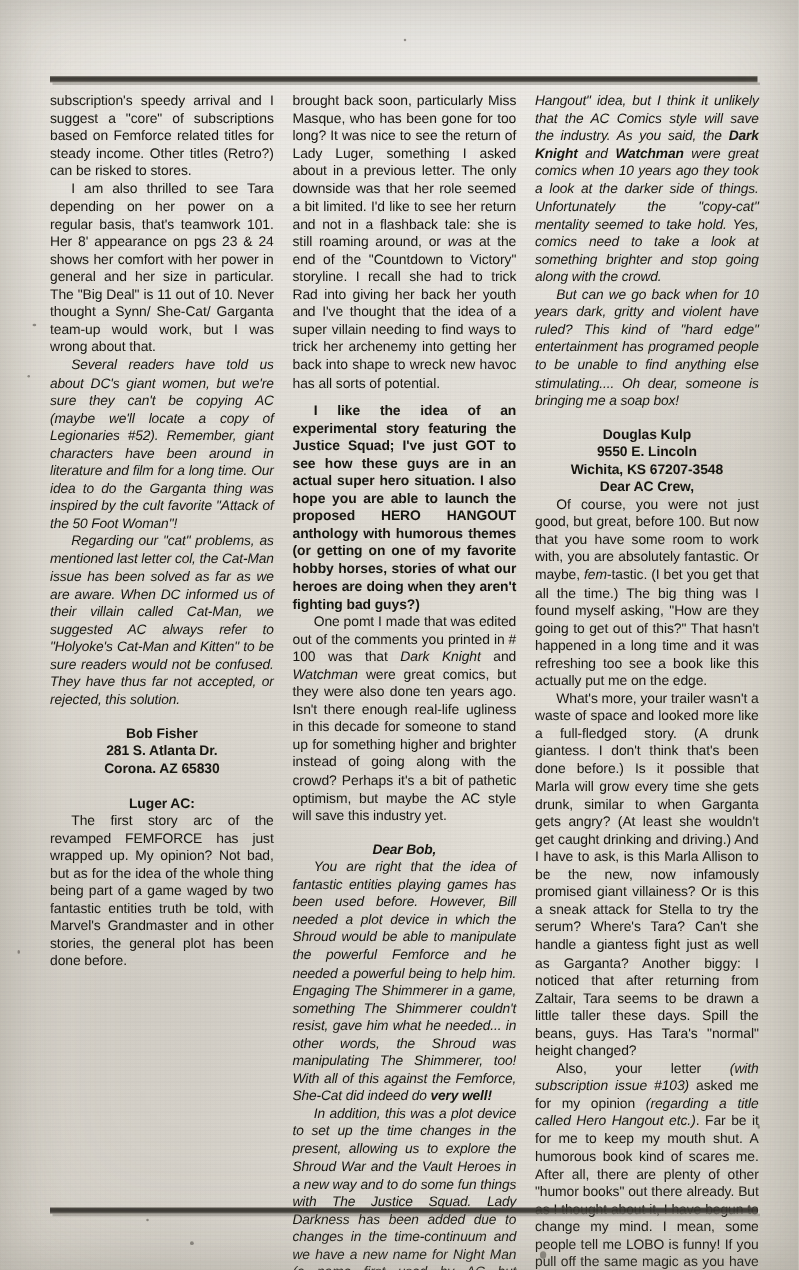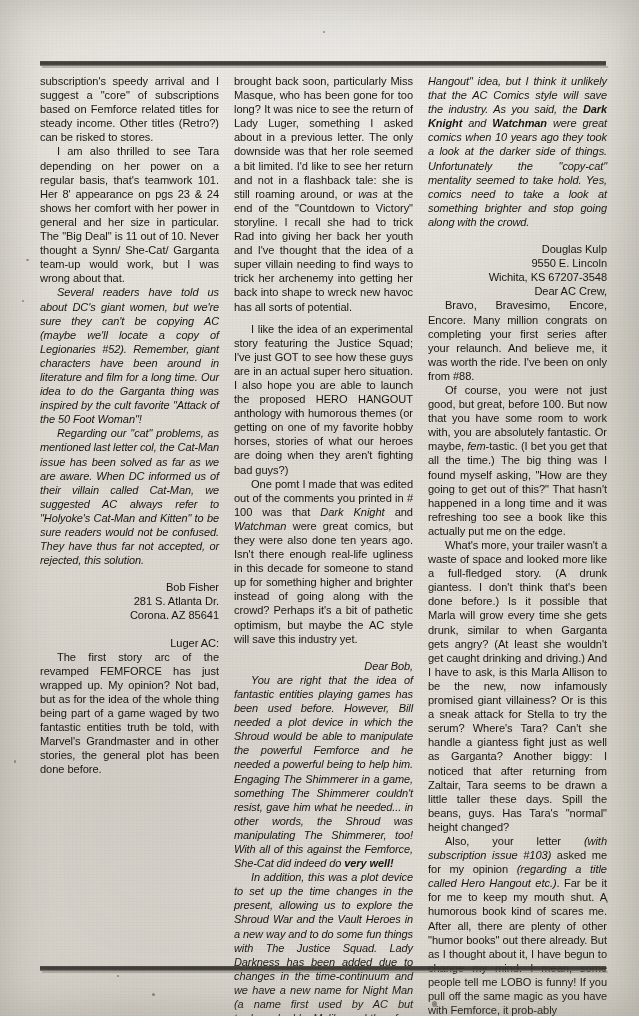--- a/index.html
+++ b/index.html
@@ -95,22 +95,22 @@
   }
   p.ind { text-indent: 17px; }
   p.ind-wide { text-indent: 30px; }
   p.noind { text-indent: 0; }
   p.ital {
     font-style: italic;
     font-size: 11.0px;
     letter-spacing: -0.1px;
   }
   p.gap { margin-top: 13px; }
-  p.gap-sm { margin-top: 8px; }
-  p.addr { text-align: right; text-indent: 0; }
+  p.gap-sm { margin-top: 8px; font-weight: bold; }
+  p.addr { text-align: center; text-indent: 0; font-weight: bold; }
   em { }
   .b { font-weight: normal; }
   .ital .b { font-weight: bold; }
 
   
   .speck {
     position: absolute;
     background: rgba(60,56,50,0.5);
     border-radius: 50%;
     pointer-events: none;
@@ -129,21 +129,21 @@
 
     <div class="col">
       <p class="noind">subscription's speedy arrival and I suggest a "core" of subscriptions based on Femforce related titles for steady income.  Other titles (Retro?) can be risked to stores.</p>
       <p class="ind">
         <span>I am also thrilled to see Tara depending on her power on a regular basis, that's teamwork 101.  Her 8' appearance on pgs 23 &amp; 24 shows her comfort with her power in general and her size in particular.  The "Big Deal" is 11 out of 10.  </span><span class="b">Never</span><span> thought a Synn/ She-Cat/ Garganta team-up would work, but I was wrong about that.</span>
       </p>
       <p class="ital ind">Several readers have told us about DC's giant women, but we're sure they can't be copying AC (maybe we'll locate a copy of Legionaries #52).  Remember, giant characters have been around in literature and film for a long time.  Our idea to do the Garganta thing was inspired by the cult favorite "Attack of the 50 Foot Woman"!</p>
       <p class="ital ind">Regarding our "cat" problems, as mentioned last letter col, the Cat-Man issue has been solved as far as we are aware.  When DC informed us of their villain called Cat-Man, we suggested AC always refer to "Holyoke's Cat-Man and Kitten" to be sure readers would not be confused.  They have thus far not accepted, or rejected, this solution.</p>
       <p class="addr gap">Bob Fisher</p>
       <p class="addr">281 S. Atlanta Dr.</p>
-      <p class="addr">Corona. AZ 85641</p>
+      <p class="addr">Corona. AZ 65830</p>
       <p class="addr gap">Luger AC:</p>
       <p class="ind">The first story arc of the revamped FEMFORCE has just wrapped up. My opinion? Not bad, but as for the idea of the whole thing being part of a game waged by two fantastic entities truth be told, with Marvel's Grandmaster and in other stories, the general plot has been done before.</p>
 
     </div>
 
     <div class="col">
       <p class="noind">
         <span>brought back soon, particularly Miss Masque, who has been gone for too long? It was nice to see the return of Lady Luger, something I asked about in a previous letter. The only downside was that her role seemed a bit limited. I'd like to see her return and not in a flashback tale: she is still roaming around, or </span><em>was</em><span> at the end of the "Countdown to Victory" storyline. I recall she had to trick Rad into giving her back her youth and I've thought that the idea of a super villain needing to find ways to trick her archenemy into getting her back into shape to wreck new havoc has all sorts of potential.</span>
       </p>
       <p class="ind gap-sm">I like the idea of an experimental story featuring the Justice Squad; I've just GOT to see how these guys are in an actual super hero situation. I also hope you are able to launch the proposed HERO HANGOUT anthology with humorous themes (or getting on one of my favorite hobby horses, stories of what our heroes are doing when they aren't fighting bad guys?)</p>
@@ -155,25 +155,25 @@
         <span>You are right that the idea of fantastic entities playing games has been used before.  However, Bill needed a plot  device in which the Shroud would be able to manipulate the powerful Femforce and he needed a powerful being to help him.  Engaging The Shimmerer in a game, something The Shimmerer couldn't resist, gave him what he needed... in other words, the Shroud was manipulating The Shimmerer, too!  With all of this against the Femforce, She-Cat did indeed do </span><span class="b">very well!</span>
       </p>
       <p class="ital ind">In addition, this was a plot device to set up the time changes in the present, allowing us to explore the Shroud War and the Vault Heroes in a new way and to do some fun things with The Justice Squad. Lady Darkness has been added due to changes in the time-continuum and we have a new name for Night Man (a name first used by AC but trademarked by Malibu and therefore now owned by Marvel.)  As a plot device, the game has served us well.  (As noted in the letter below and in others we have received, many readers must not be familiar with Marvel's Grandmaster.)</p>
 
     </div>
 
     <div class="col">
       <p class="ital noind">
         <span>Hangout" idea, but I think it unlikely that the AC Comics style will save the industry.  As you said, the </span><span class="b">Dark Knight</span><span> and </span><span class="b">Watchman</span><span> were great comics when 10 years ago they took a look at the darker side of things.  Unfortunately the "copy-cat" mentality seemed to take hold.  Yes, comics need to take a look at something brighter and stop going along with the crowd.</span>
       </p>
+      <p class="ital ind">But can we go back when for 10 years dark, gritty and violent have ruled?  This kind of "hard edge"  entertainment has programed people to be unable to find anything else stimulating....  Oh dear, someone is bringing me a soap box!</p>
       <p class="addr gap">Douglas Kulp</p>
       <p class="addr">9550 E. Lincoln</p>
       <p class="addr">Wichita, KS  67207-3548</p>
       <p class="addr">Dear AC Crew,</p>
-      <p class="ind">Bravo, Bravesimo, Encore, Encore. Many million congrats on completing your first series after your relaunch.  And believe me, it was worth the ride.  I've been on only from #88.</p>
       <p class="ind">
         <span>Of course, you were not just good, but great, before 100.  But now that you have some room to work with, you are absolutely fantastic.  Or maybe, </span><em>fem</em><span>-tastic.  (I bet you get that all the time.)  The big thing was I found myself asking, "How are they going to get out of this?"  That hasn't happened in a long time and it was refreshing too see a book like this actually put me on the edge.</span>
       </p>
       <p class="ind">What's more, your trailer wasn't a waste of space and looked more like a full-fledged story.  (A drunk giantess.  I don't think that's been done before.)  Is it possible that Marla will grow every time she gets drunk, similar to when Garganta gets angry?  (At least she wouldn't get caught drinking and driving.)  And I have to ask, is this Marla Allison to be the new, now infamously promised giant villainess?  Or is this a sneak attack for Stella to try the serum? Where's Tara?  Can't she handle a giantess fight just as well as Garganta?  Another biggy: I noticed that after returning from Zaltair, Tara seems to be drawn a little taller these days.  Spill the beans, guys. Has Tara's "normal" height changed?</p>
       <p class="ind">
         <span>Also, your letter </span><em>(with subscription issue #103)</em><span> asked me for my opinion </span><em>(regarding a title called Hero Hangout etc.)</em><span>.  Far be it for me to keep my mouth shut.  A humorous book kind of scares me. After all, there are plenty of other "humor books" out there already. But as I thought about it, I have begun to change my mind. I mean, some people tell me LOBO is funny! If you pull off the same magic as you have with Femforce, it prob-ably </span>
       </p>
 
     </div>
 

